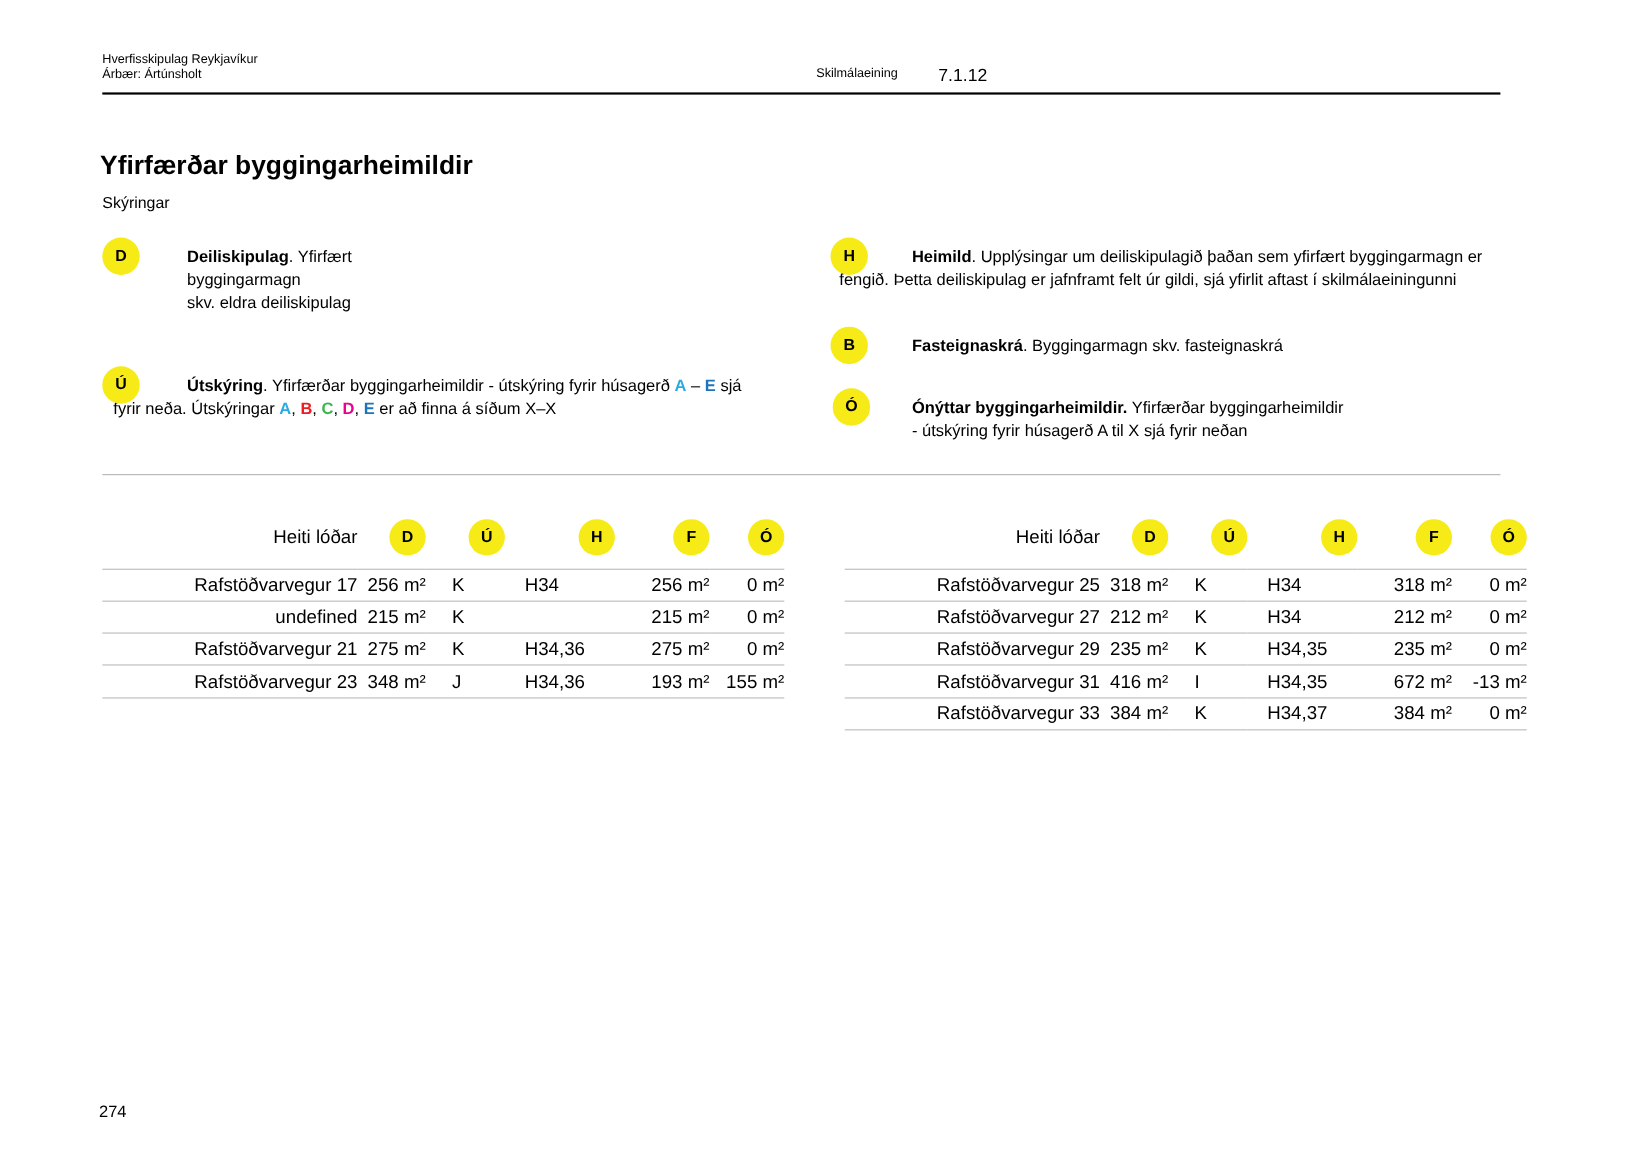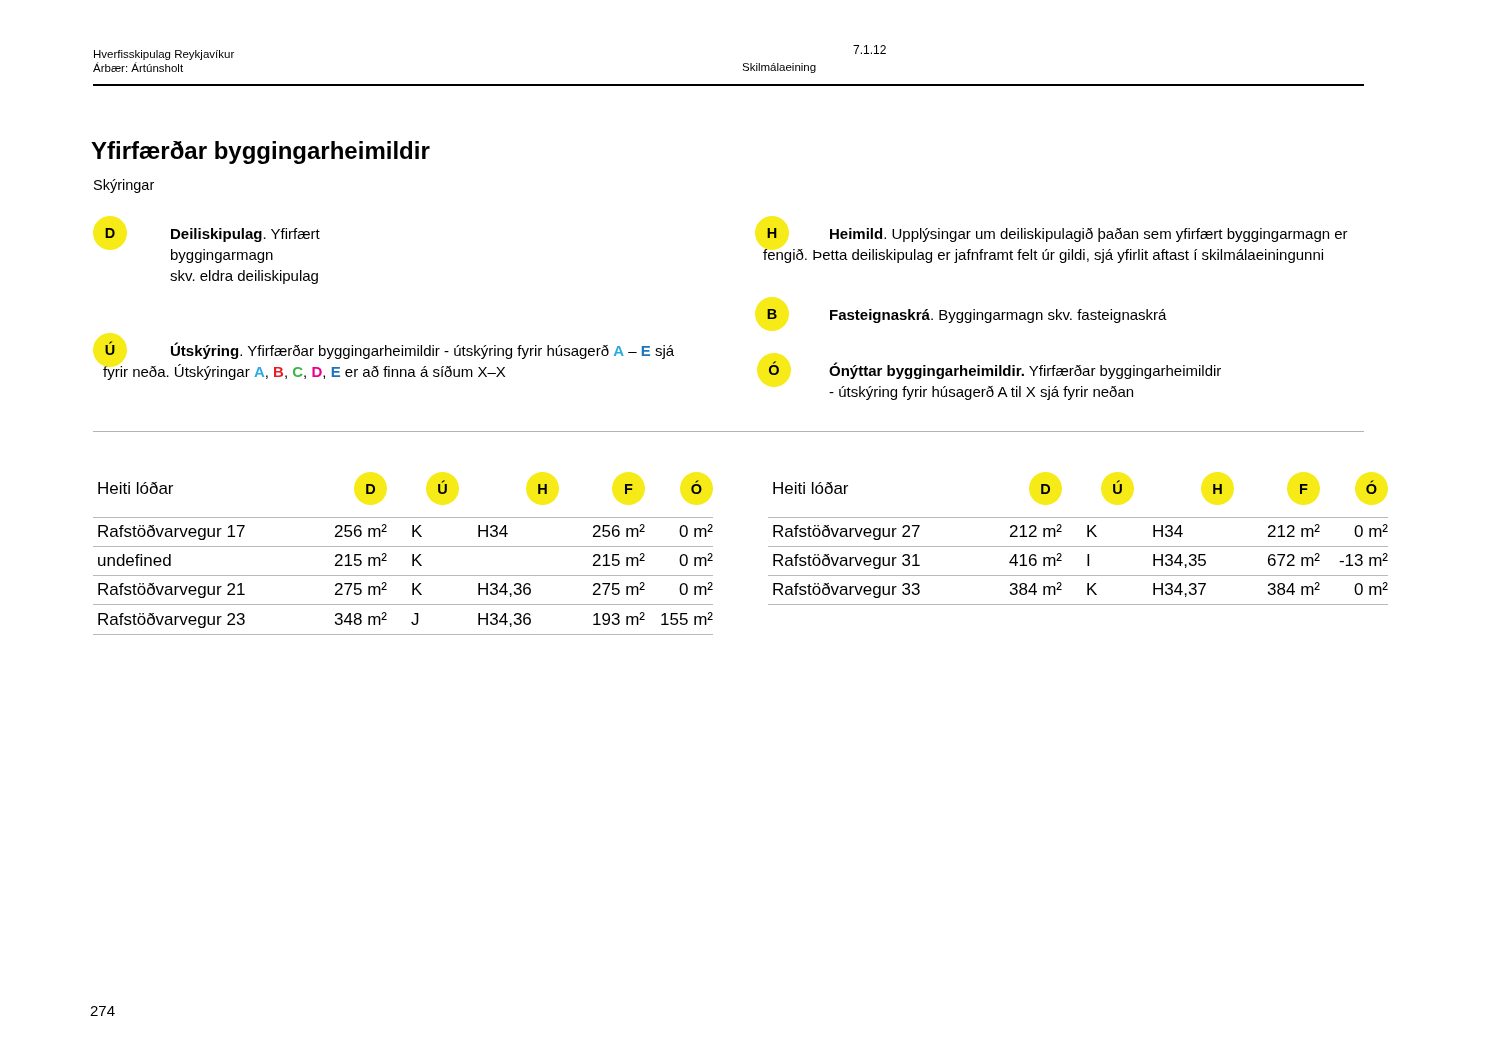--- a/index.html
+++ b/index.html
@@ -4,21 +4,21 @@
 <style>
   * { margin:0; padding:0; box-sizing:border-box; }
   html,body { background:#ffffff; }
   body { font-family:"Liberation Sans", sans-serif; color:#000; }
   .page { position:relative; width:1500px; height:1061px; background:#ffffff; overflow:hidden; }
 
   
   .doc-header { position:absolute; top:47px; left:93px; font-size:11.5px; line-height:14px; }
   .doc-header .org { font-weight:400; }
   .section-ref  { position:absolute; top:61px; left:742px; font-size:11.5px; }
-  .section-code { position:absolute; top:43px; left:853px; font-size:12px; }
+  .section-code { position:absolute; top:61px; left:853px; font-size:16px; }
   .header-rule  { position:absolute; top:84px; left:93px; width:1271px; height:2px; background:#000; }
 
   
   .page-title { position:absolute; top:137px; left:91px; font-size:24px; font-weight:700; }
   .legend-heading { position:absolute; top:177px; left:93px; font-size:14.5px; font-weight:400; }
 
   
   .legend-item { position:absolute; font-size:15px; line-height:21px; }
   .badge { position:absolute; left:0; top:0; width:34px; height:34px; border-radius:50%;
            background:#F6EB16; display:flex; align-items:center; justify-content:center;
@@ -41,21 +41,21 @@
   .divider { position:absolute; top:431px; left:93px; width:1271px; height:1px; background:#b3b3b3; }
 
   
   .data-table { position:absolute; top:461px; border-collapse:collapse; table-layout:fixed; width:620px; }
   .table-left  { left:93px; }
   .table-right { left:768px; }
   .data-table thead th { height:56px; vertical-align:middle; border-bottom:1px solid #b9b9b9;
                          font-weight:400; font-size:17px; padding:0; }
   .data-table tbody td { height:29.3px; vertical-align:middle; border-bottom:1px solid #b9b9b9;
                          font-size:17px; padding:0; }
-  .cname { width:232px; text-align:left;  padding-left:4px !important; }
+  .cname { width:232px; text-align:right;  padding-left:4px !important; }
   .cd    { width:62px;  text-align:right; }
   .cu    { width:72px;  text-align:left;  padding-left:24px !important; }
   .ch    { width:100px; text-align:left;  padding-left:18px !important; }
   .cf    { width:86px;  text-align:right; }
   .co    { width:68px;  text-align:right; }
   th.hc  { text-align:right !important; padding-left:0 !important; }
   th.hc-h { padding-right:6px; }
   .circle { display:inline-flex; width:33px; height:33px; border-radius:50%;
             background:#F6EB16; align-items:center; justify-content:center;
             font-weight:700; font-size:14.5px; vertical-align:middle; }
@@ -158,25 +158,41 @@
         <th class="cname">Heiti lóðar</th>
         <th class="cd hc"><span class="circle">D</span></th>
         <th class="cu hc"><span class="circle">Ú</span></th>
         <th class="ch hc hc-h"><span class="circle">H</span></th>
         <th class="cf hc"><span class="circle">F</span></th>
         <th class="co hc"><span class="circle">Ó</span></th>
       </tr>
     </thead>
     <tbody>
       <tr>
+        <td class="cname">Rafstöðvarvegur 25</td>
+        <td class="cd">318 m²</td>
+        <td class="cu">K</td>
+        <td class="ch">H34</td>
+        <td class="cf">318 m²</td>
+        <td class="co">0 m²</td>
+      </tr>
+      <tr>
         <td class="cname">Rafstöðvarvegur 27</td>
         <td class="cd">212 m²</td>
         <td class="cu">K</td>
         <td class="ch">H34</td>
         <td class="cf">212 m²</td>
+        <td class="co">0 m²</td>
+      </tr>
+      <tr>
+        <td class="cname">Rafstöðvarvegur 29</td>
+        <td class="cd">235 m²</td>
+        <td class="cu">K</td>
+        <td class="ch">H34,35</td>
+        <td class="cf">235 m²</td>
         <td class="co">0 m²</td>
       </tr>
       <tr>
         <td class="cname">Rafstöðvarvegur 31</td>
         <td class="cd">416 m²</td>
         <td class="cu">I</td>
         <td class="ch">H34,35</td>
         <td class="cf">672 m²</td>
         <td class="co">-13 m²</td>
       </tr>

